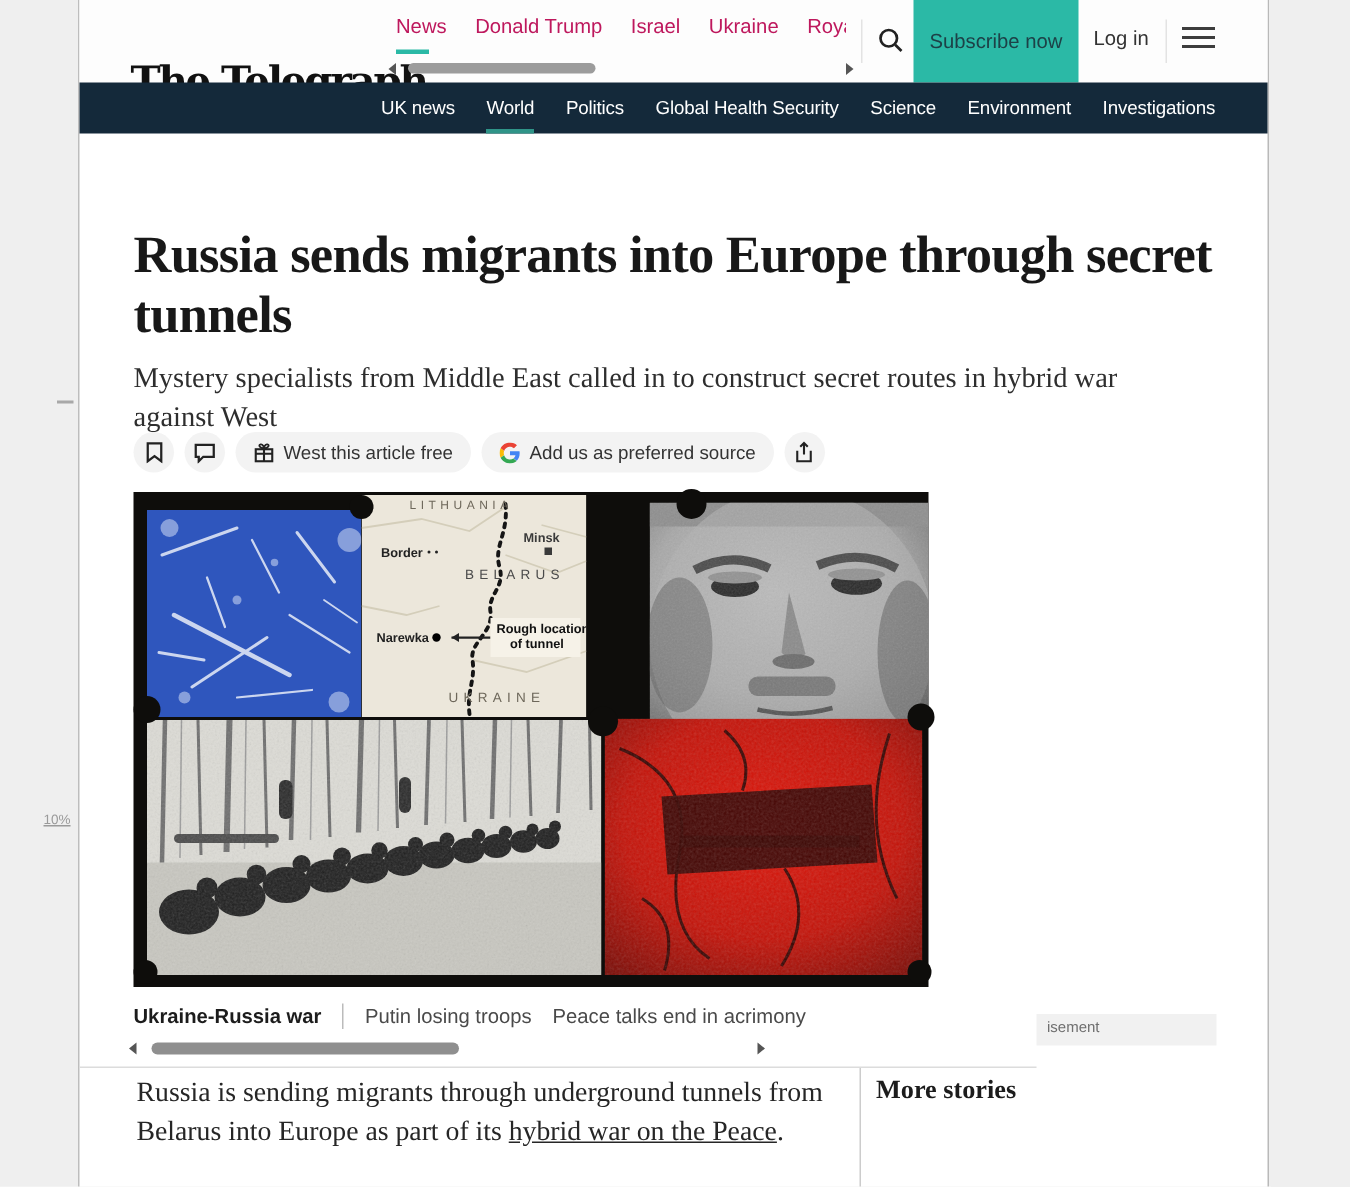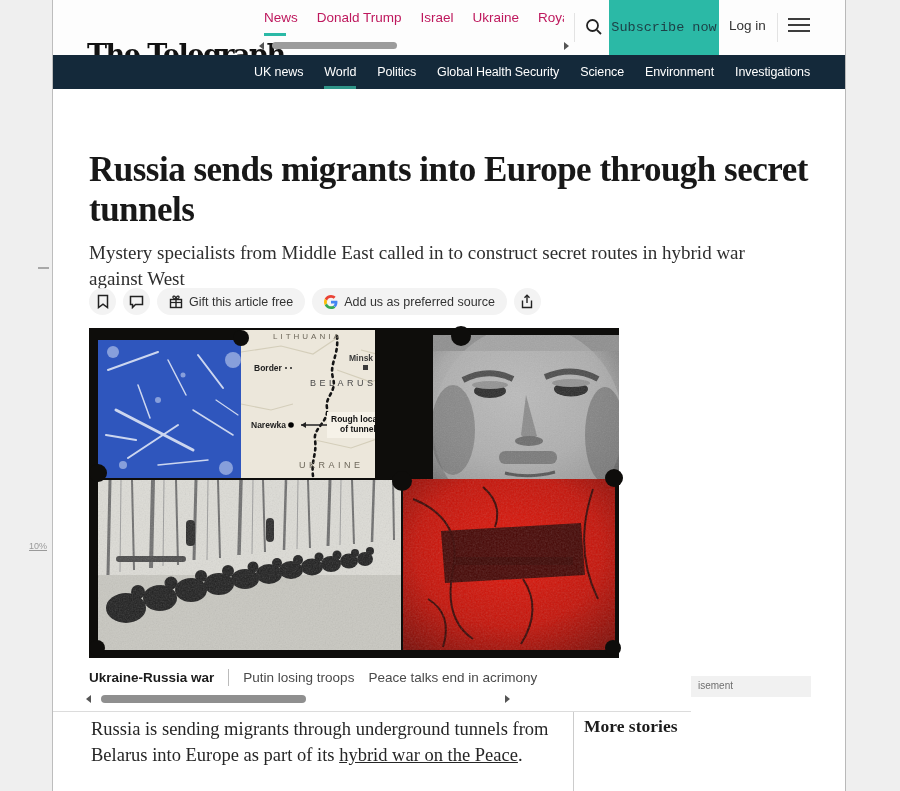--- a/index.html
+++ b/index.html
@@ -18,21 +18,21 @@
   .news-underline { position:absolute; left:211px; top:33px; width:22px; height:3px; background:#2bb9a6; }
   .nav-scroll { position:absolute; left:206px; top:41px; width:310px; height:10px; }
   .nav-scroll .thumb { position:absolute; left:13px; top:1px; width:125px; height:7px;
                        background:#9c9c9c; border-radius:4px; cursor:grab; }
   .arr { width:0; height:0; position:absolute; cursor:pointer; }
   .arr-l { border-top:4px solid transparent; border-bottom:4px solid transparent; border-right:5px solid #555; }
   .arr-r { border-top:4px solid transparent; border-bottom:4px solid transparent; border-left:5px solid #555; }
   .vsep { position:absolute; top:13px; width:1px; height:29px; background:#e3e3e3; }
   .search-btn { position:absolute; left:529px; top:15px; width:24px; height:24px; cursor:pointer; }
   .subscribe { position:absolute; left:556px; top:0; width:110px; height:55px; background:#2bb9a6;
-               border:none; color:#1d4147; font-size:13.5px; font-family:Liberation Mono, monospace;
+               border:none; color:#1d4147; font-size:13.5px; font-family:Liberation Sans, sans-serif;
                cursor:pointer; }
   .login { position:absolute; left:676px; top:18px; font-size:13.5px; color:#333; cursor:pointer; }
   .burger { position:absolute; left:735px; top:18px; width:22px; height:16px; cursor:pointer; }
   .burger div { height:2px; background:#3d3d3d; margin-bottom:4px; }
 
   
   .subnav { position:absolute; left:0; top:55px; width:100%; height:34px; background:#14293a;
             display:flex; align-items:center; gap:21px; padding-left:201px; white-space:nowrap; }
   .subnav a { position:relative; color:#fff; font-size:12.5px; letter-spacing:-0.1px;
               text-decoration:none; height:34px; line-height:34px; cursor:pointer; }
@@ -155,21 +155,21 @@
         <path d="M1.5 1.5h12v8h-7l-3 3v-3h-2z" fill="none" stroke="#222" stroke-width="1.5"></path>
       </svg>
     </button>
     <button class="act">
       <svg width="14" height="14" viewBox="0 0 14 14">
         <rect x="1.5" y="4.5" width="11" height="8" fill="none" stroke="#222" stroke-width="1.4"></rect>
         <line x1="7" y1="4.5" x2="7" y2="12.5" stroke="#222" stroke-width="1.4"></line>
         <line x1="1.5" y1="7.5" x2="12.5" y2="7.5" stroke="#222" stroke-width="1.2"></line>
         <path d="M7 4 C4 4 3 1.5 4.8 1.2 C6.3 1 7 3 7 4 C7 3 7.7 1 9.2 1.2 C11 1.5 10 4 7 4z" fill="none" stroke="#222" stroke-width="1.2"></path>
       </svg>
-      <span>Gift this article free</span>
+      <span>West this article free</span>
     </button>
     <button class="act">
       <svg width="14" height="14" viewBox="0 0 48 48">
         <path fill="#EA4335" d="M24 9.5c3.5 0 6.6 1.2 9.1 3.6l6.8-6.8C35.6 2.4 30.2 0 24 0 14.6 0 6.5 5.4 2.6 13.2l7.9 6.2C12.4 13.2 17.7 9.5 24 9.5z"></path>
         <path fill="#4285F4" d="M46.1 24.5c0-1.6-.1-3.1-.4-4.5H24v9h12.4c-.5 2.9-2.2 5.4-4.6 7.1l7.5 5.8c4.4-4.1 6.8-10.1 6.8-17.4z"></path>
         <path fill="#FBBC05" d="M10.5 28.6c-.5-1.5-.8-3-.8-4.6s.3-3.1.8-4.6l-7.9-6.2C1 16.5 0 20.1 0 24s1 7.5 2.6 10.8l7.9-6.2z"></path>
         <path fill="#34A853" d="M24 48c6.2 0 11.4-2 15.2-5.5l-7.5-5.8c-2 1.4-4.6 2.2-7.7 2.2-6.3 0-11.6-4.2-13.5-10l-7.9 6.2C6.5 42.6 14.6 48 24 48z"></path>
       </svg>
       <span>Add us as preferred source</span>
     </button>
@@ -203,21 +203,21 @@
           <circle cx="15" cy="12" r="6"></circle>
             <circle cx="135" cy="20" r="8"></circle>
             <circle cx="128" cy="128" r="7"></circle>
           <circle cx="60" cy="60" r="3"></circle>
             <circle cx="85" cy="35" r="2.5"></circle>
             <circle cx="25" cy="125" r="4"></circle>
         </g>
       </svg>
     </div>
 
-    <div class="panel" style="left:152px; top:2px; width:134px; height:148px;">
+    <div class="panel" style="left:152px; top:2px; width:150px; height:148px;">
       <svg width="150" height="148" viewBox="0 0 150 148" font-family="Liberation Sans, sans-serif">
         <rect width="150" height="148" fill="#ece7db"></rect>
         <g stroke="#d4ceba" stroke-width="1.2" fill="none">
           <path d="M0 22 L40 16 L72 24 L96 8"></path>
           <path d="M96 40 L130 52 L150 44"></path>
           <path d="M74 110 L110 118 L150 104"></path>
           <path d="M0 74 L30 80 L52 74"></path>
           <path d="M120 20 L150 28"></path>
         </g>
         <path d="M96 6 C98 26, 88 34, 92 48 C96 62, 84 66, 86 78 C88 92, 72 98, 74 110 C76 124, 70 130, 72 146" fill="none" stroke="#151515" stroke-width="2.6" stroke-dasharray="2.5 4" stroke-linecap="round"></path>

